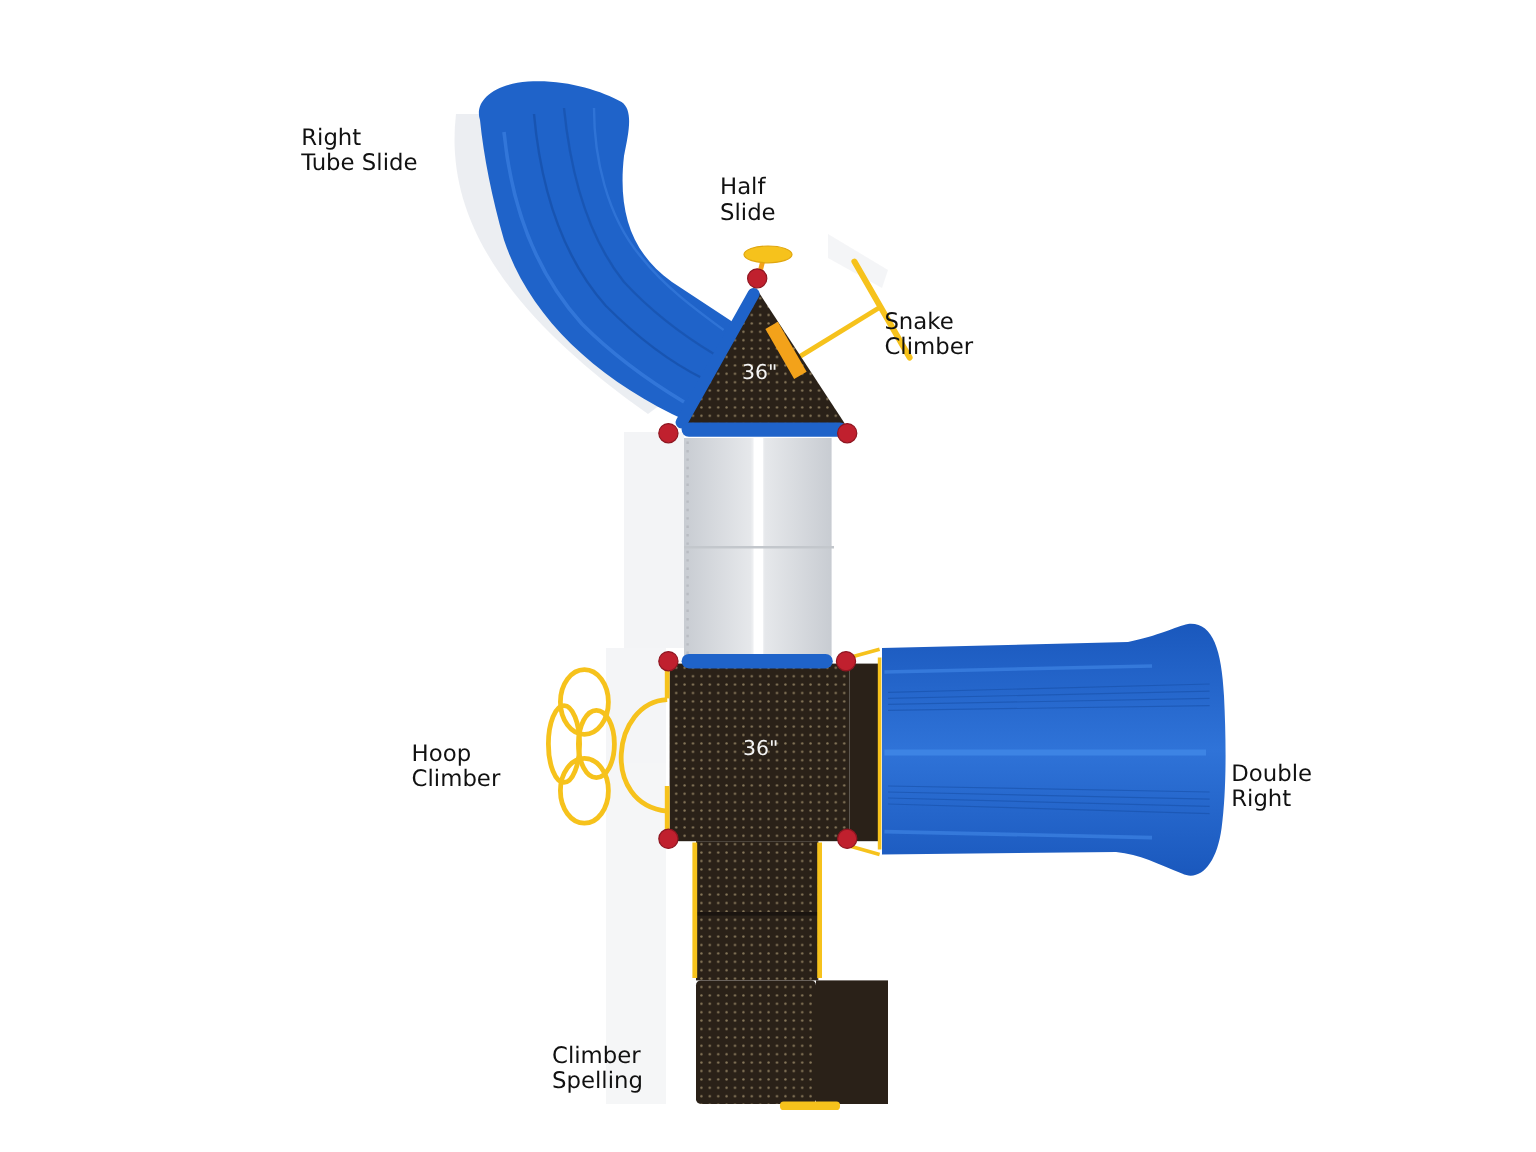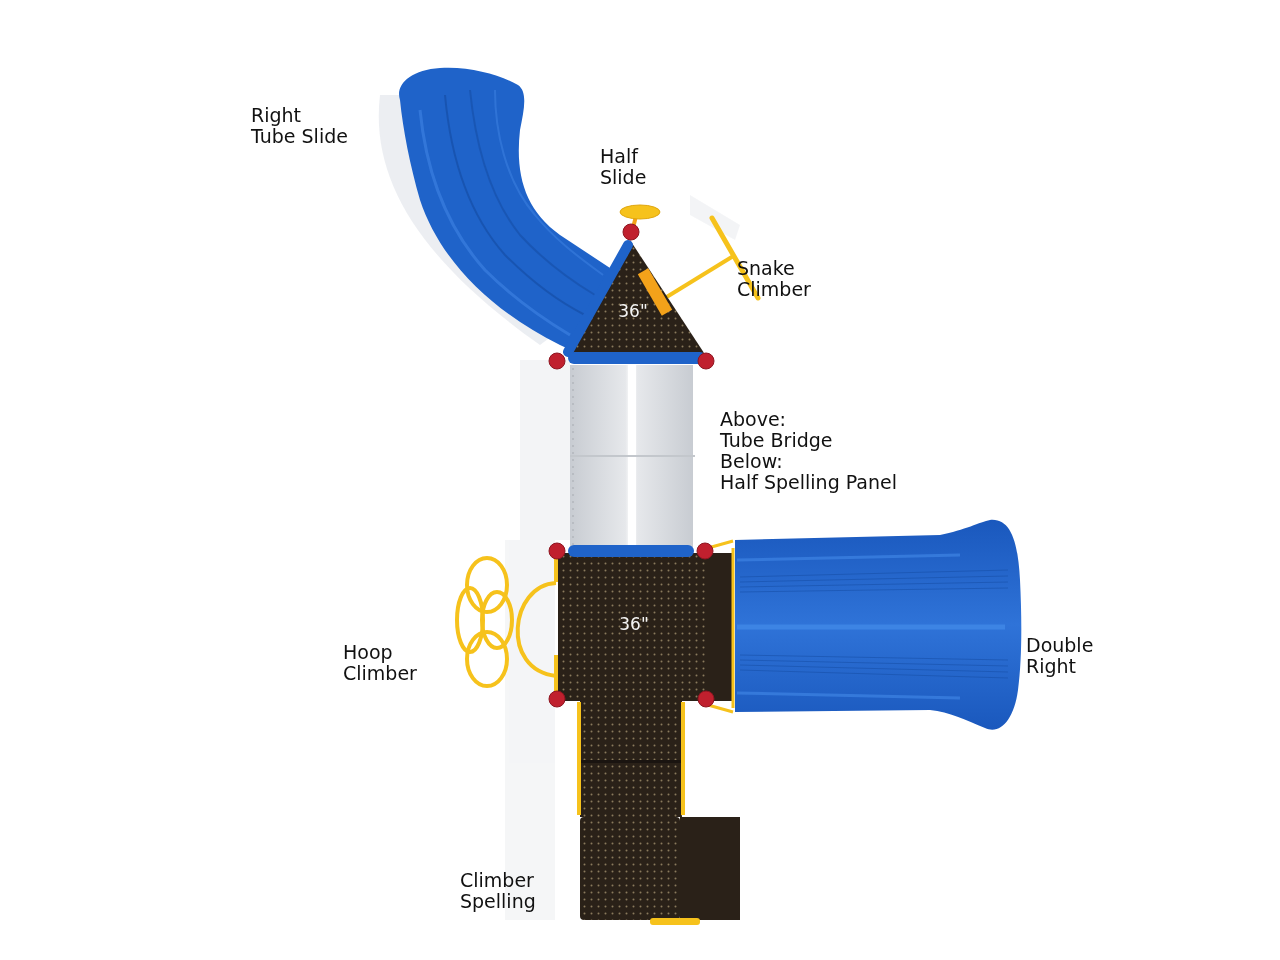--- a/index.html
+++ b/index.html
@@ -156,28 +156,22 @@
   <div class="label" style="left:600px; top:146px; width:80px;">
     <span>Half</span>
     <span>Slide</span>
   </div>
 
   <div class="label" style="left:737px; top:226px; width:90px;margin-top:32px;">
     <span>Snake</span>
     <span>Climber</span>
   </div>
 
-  <div class="label" style="left:720px; top:409px; width:190px;">
-    <span>Above:</span>
-    <span>Tube Bridge</span>
-    <span>Below:</span>
-    <span>Half Spelling Panel</span>
-  </div>
 
-  <div class="label" style="left:343px; top:642px; width:90px;">
+  <div class="label" style="left:343px; top:618px; width:90px;">
     <span>Hoop</span>
     <span>Climber</span>
   </div>
 
   <div class="label" style="left:1026px; top:635px; width:90px;">
     <span>Double</span>
     <span>Right</span>
   </div>
 
   <div class="label" style="left:460px; top:870px; width:100px;">

